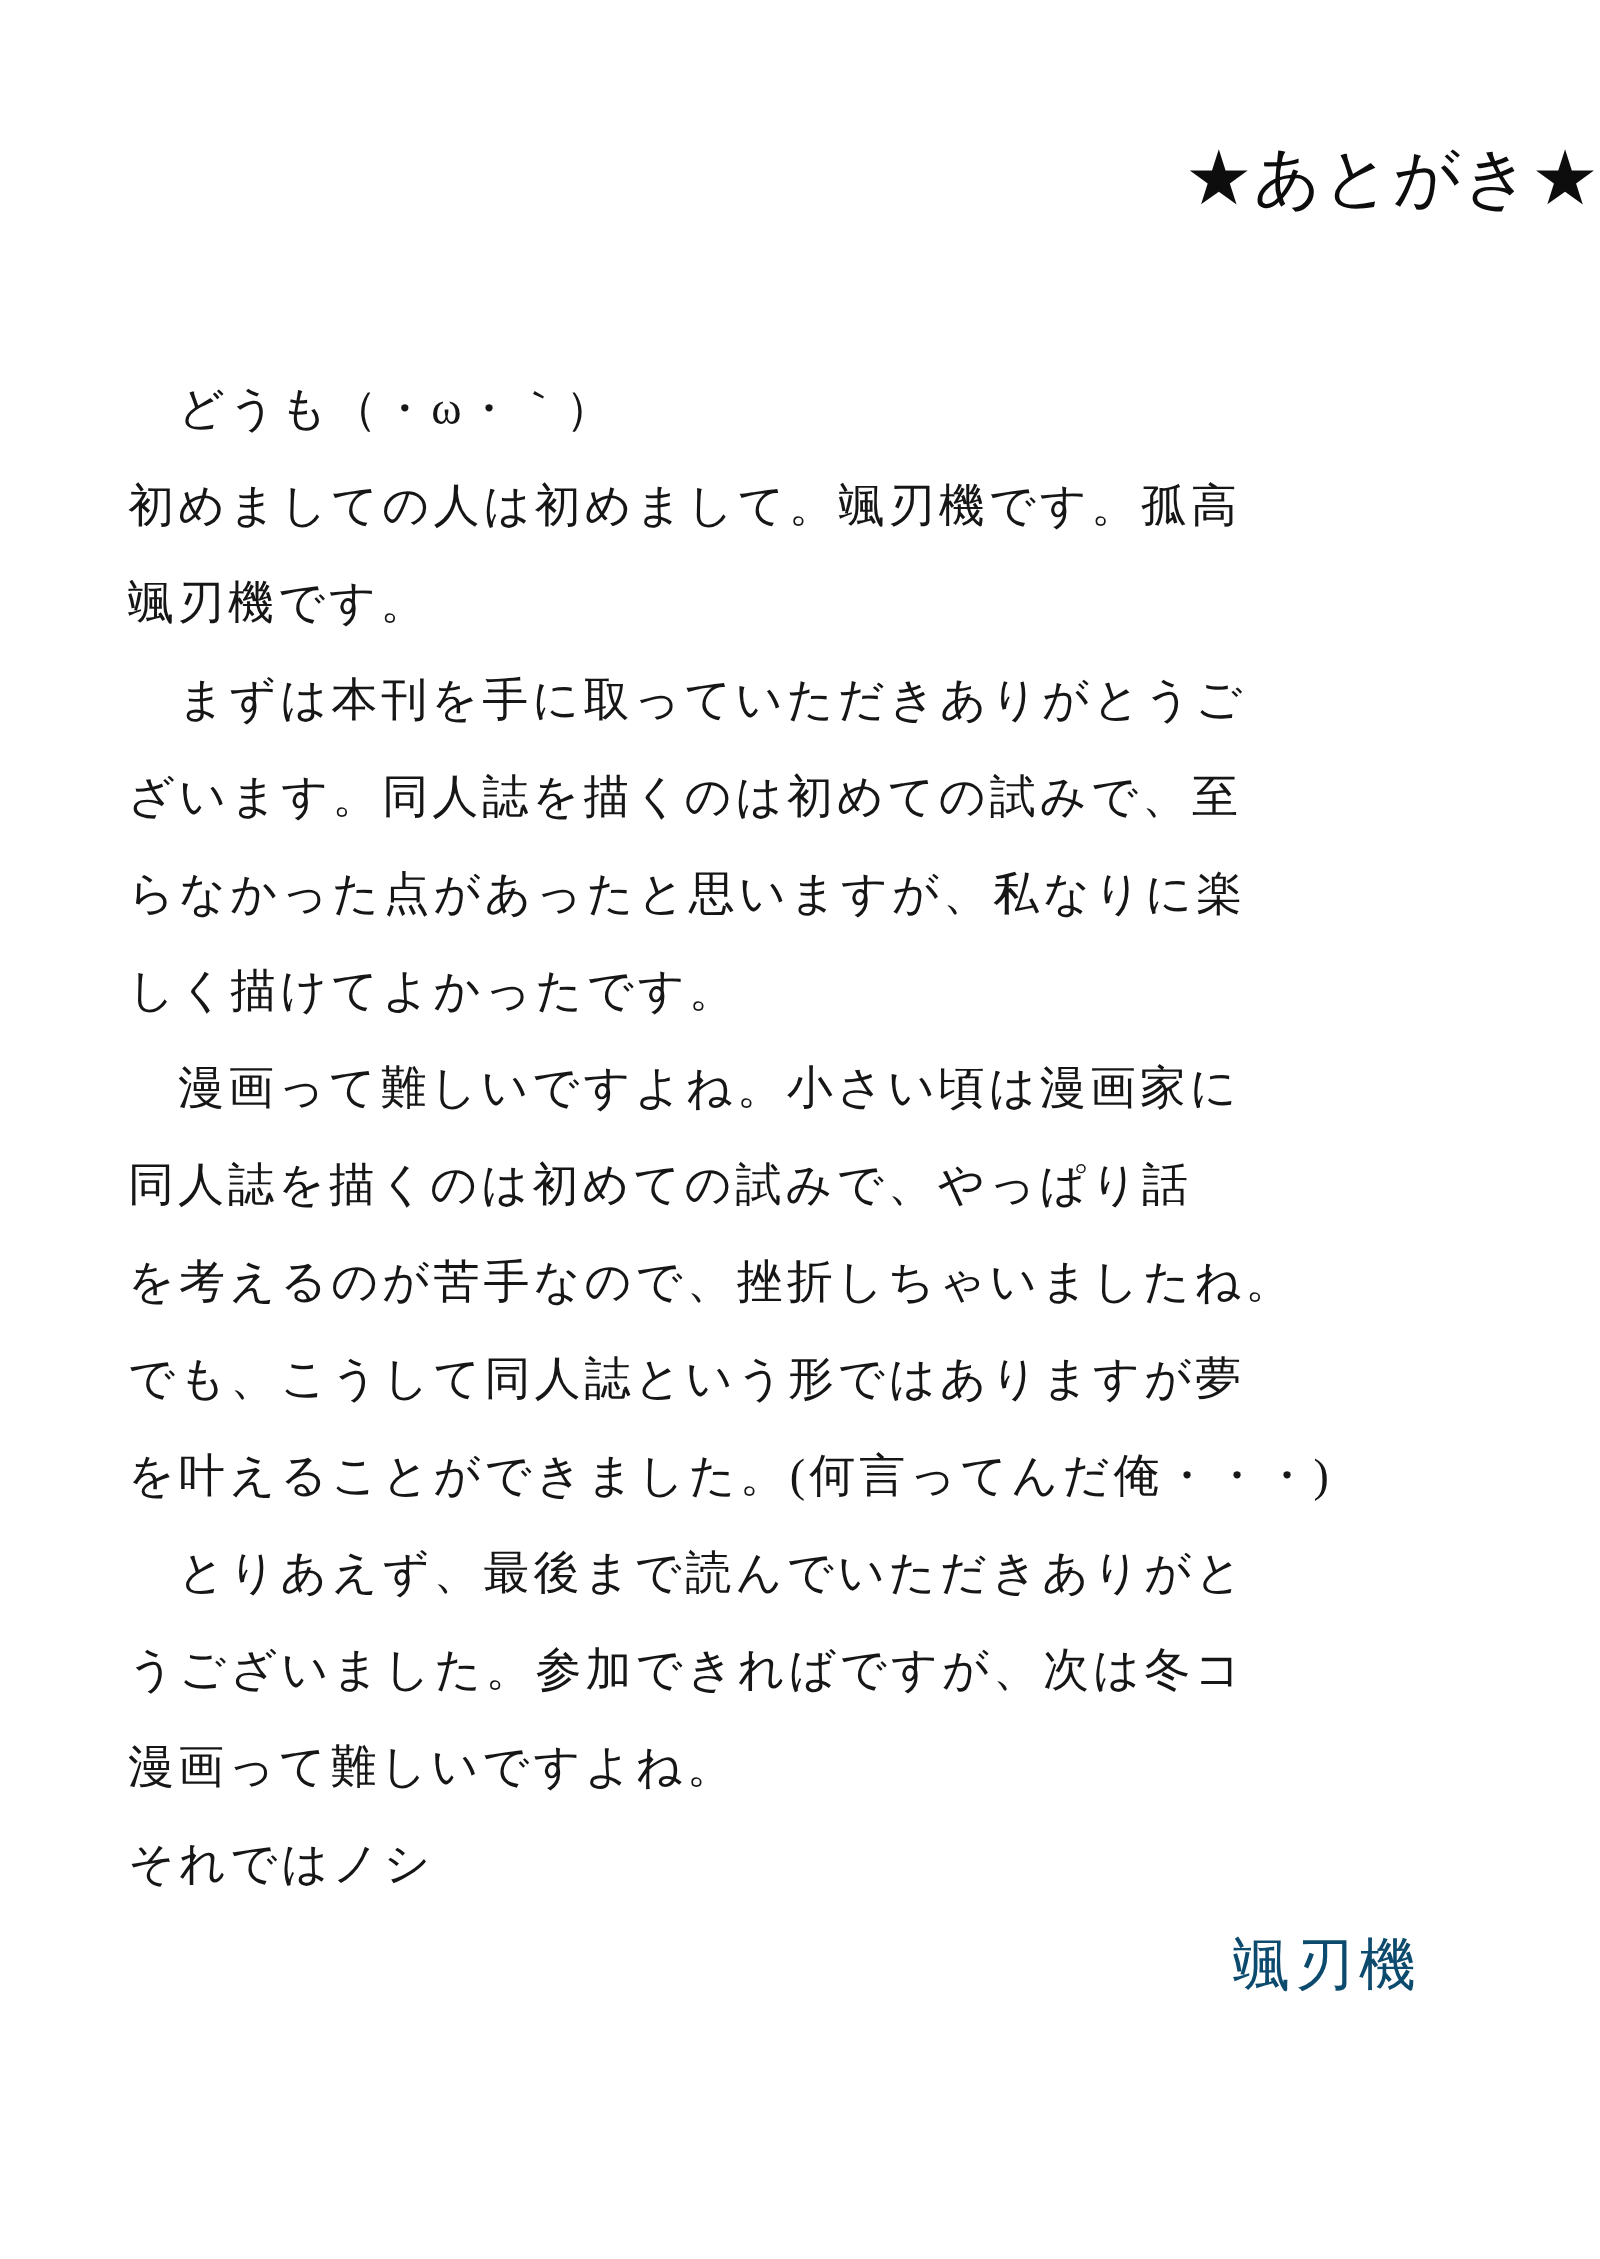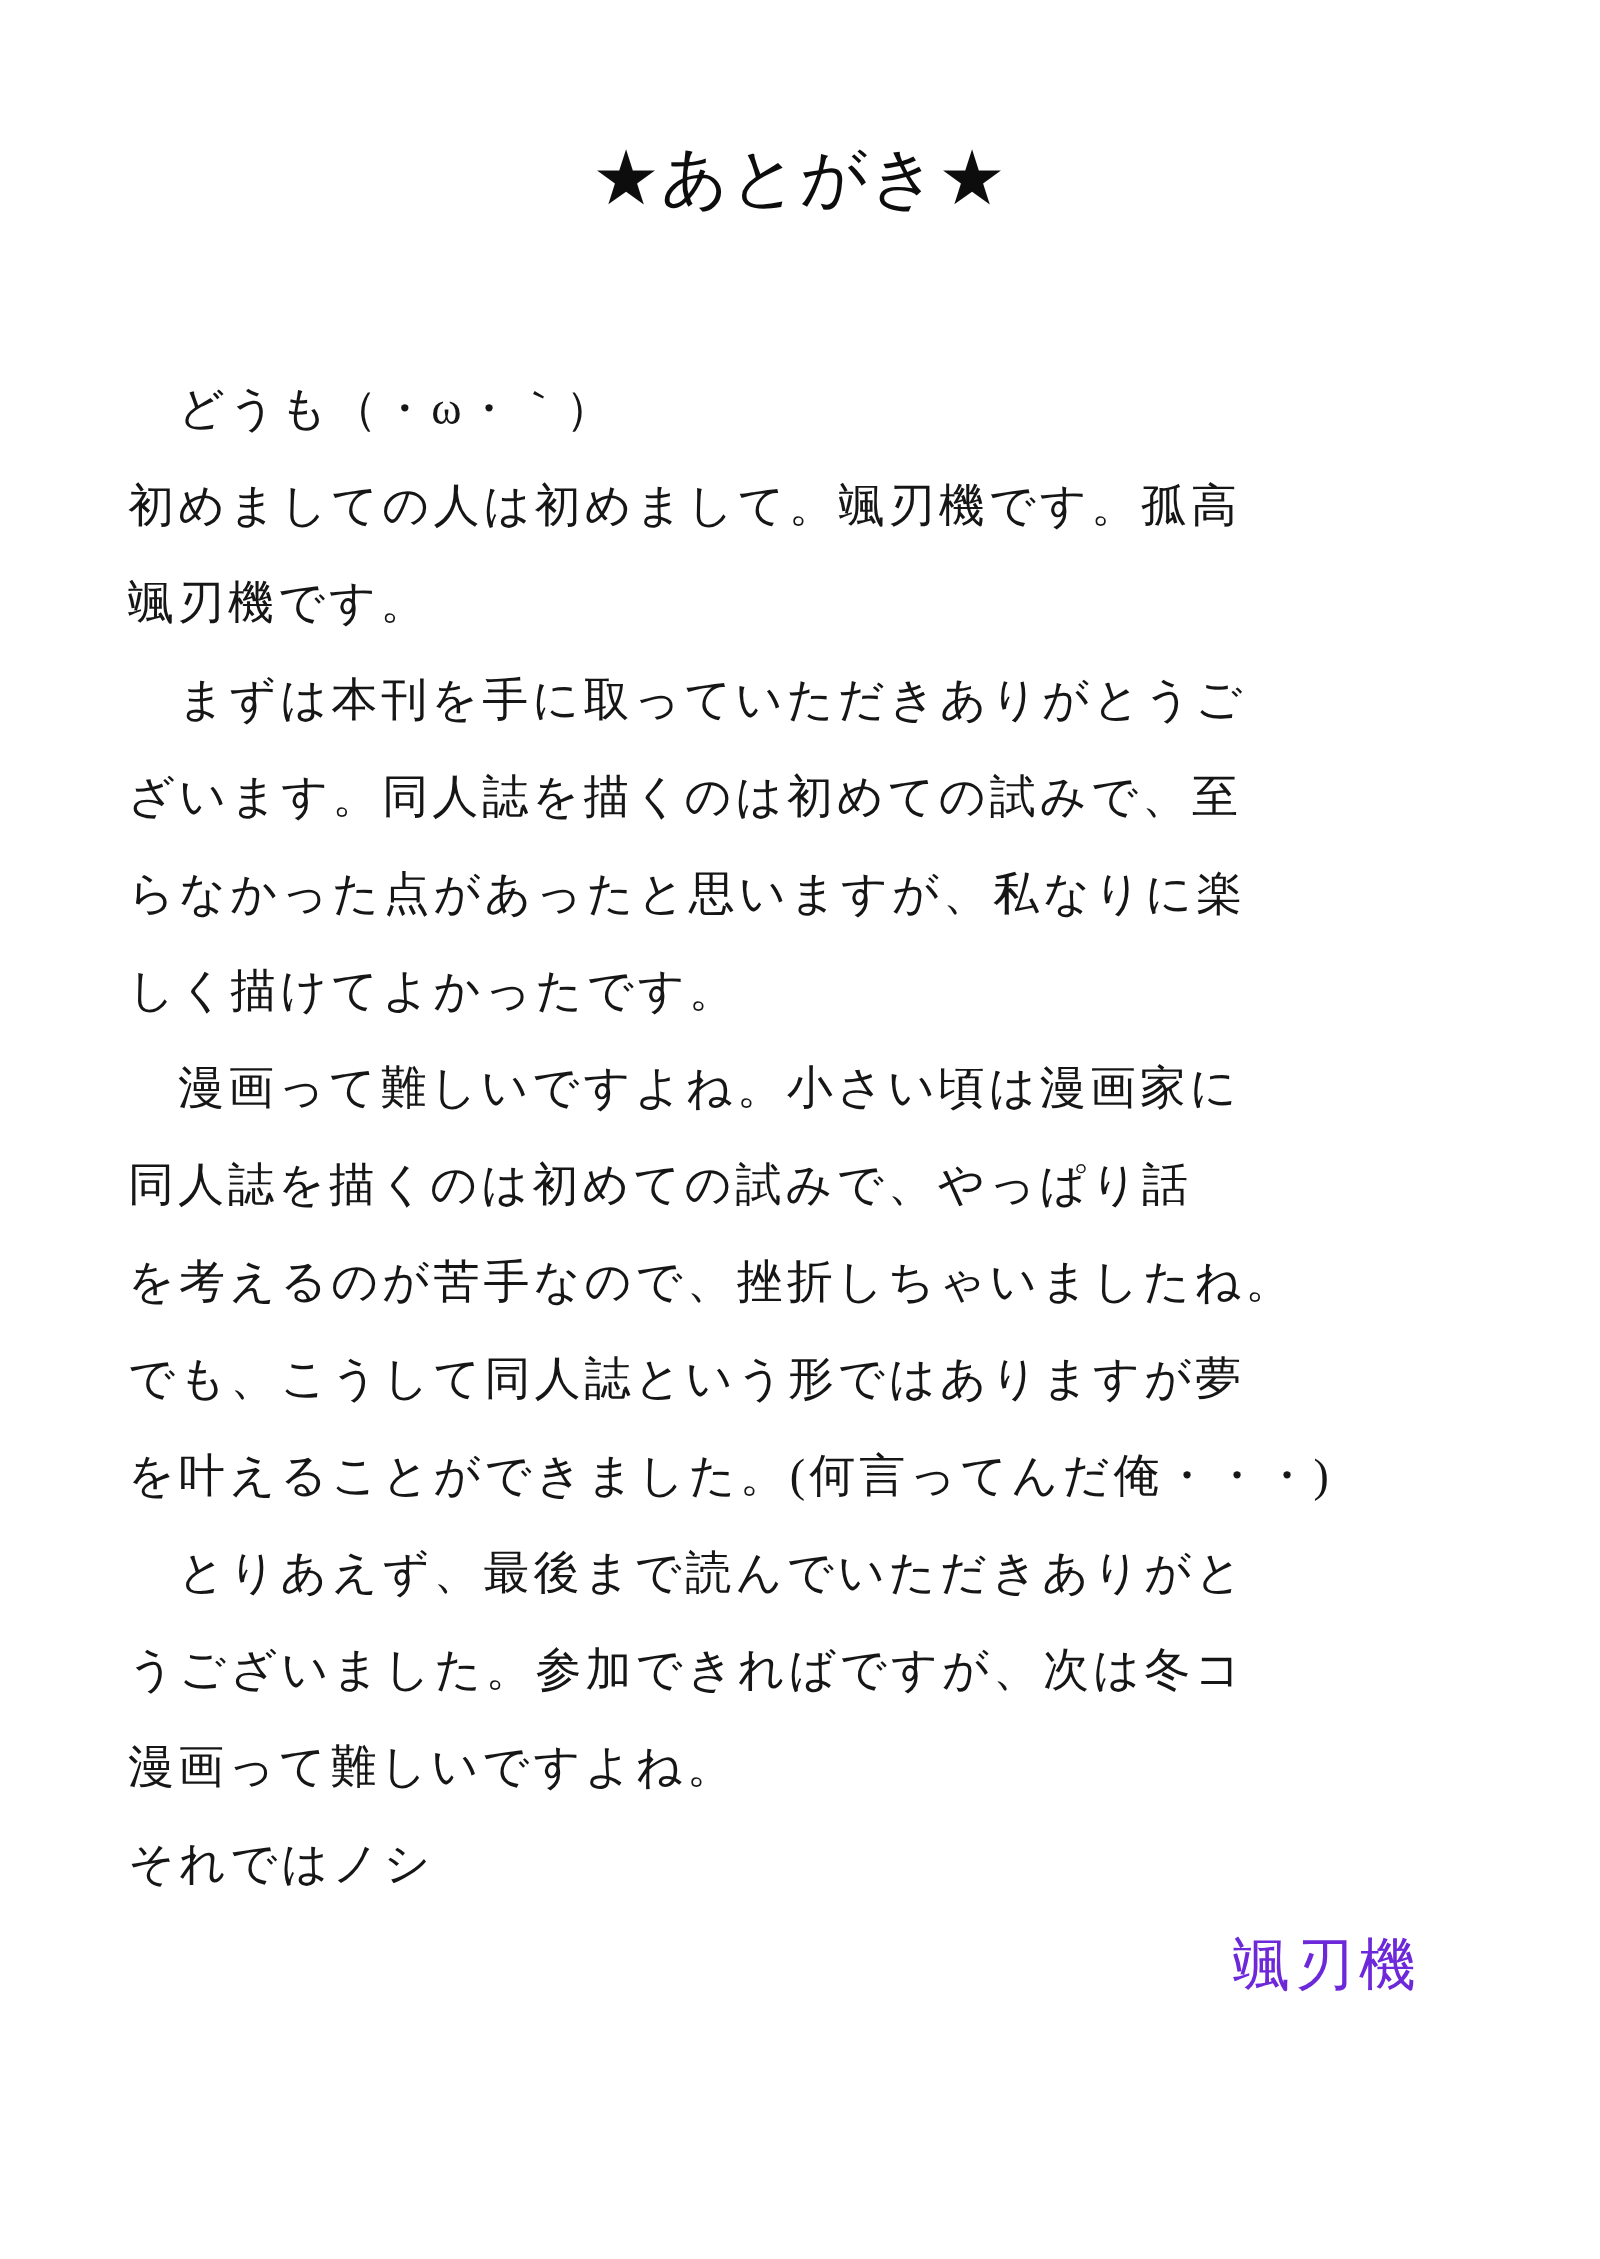--- a/index.html
+++ b/index.html
@@ -15,21 +15,21 @@
     background: #ffffff;
     color: #141414;
     font-family: "Liberation Serif", serif;
     overflow: hidden;
   }
   .title {
     position: absolute;
     top: 138px;
     left: 0;
     width: 100%;
-    text-align: center;
+    text-align: right;
     font-size: 66px;
     line-height: 80px;
     letter-spacing: 2px;
     color: #0d0d0d;
     white-space: pre;
   }
   .body-text {
     position: absolute;
     top: 360px;
     left: 128px;
@@ -43,21 +43,21 @@
     color: #161616;
   }
   .signature {
     position: absolute;
     top: 1916px;
     right: 178px;
     font-size: 57px;
     line-height: 97px;
     letter-spacing: 6px;
     white-space: pre;
-    color: #6d28d9;
+    color: #0c4a6e;
   }
 </style>
 </head>
 <body>
 
 <div class="page">
 
   <div class="title">★あとがき★</div>
 
   <div class="body-text">

